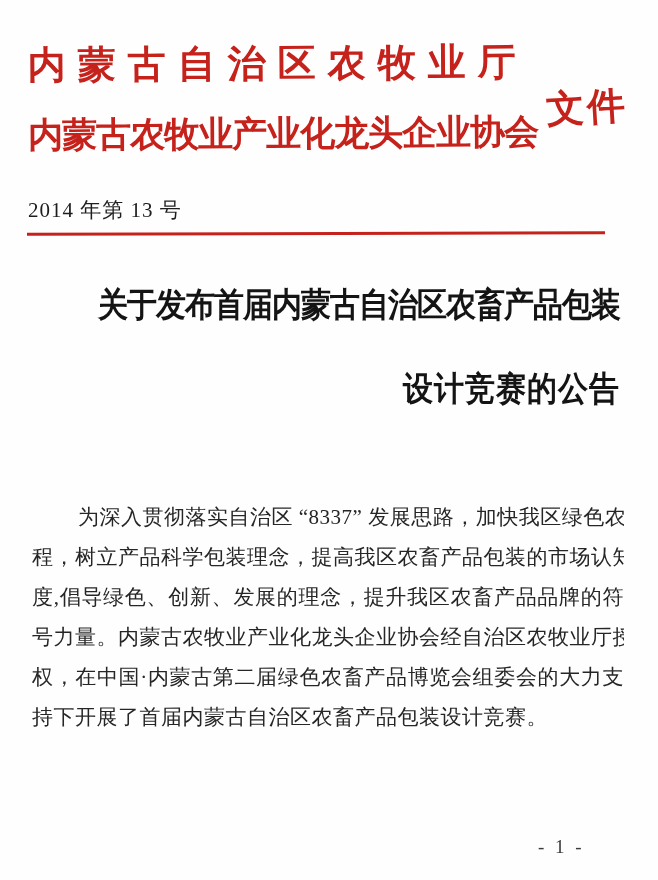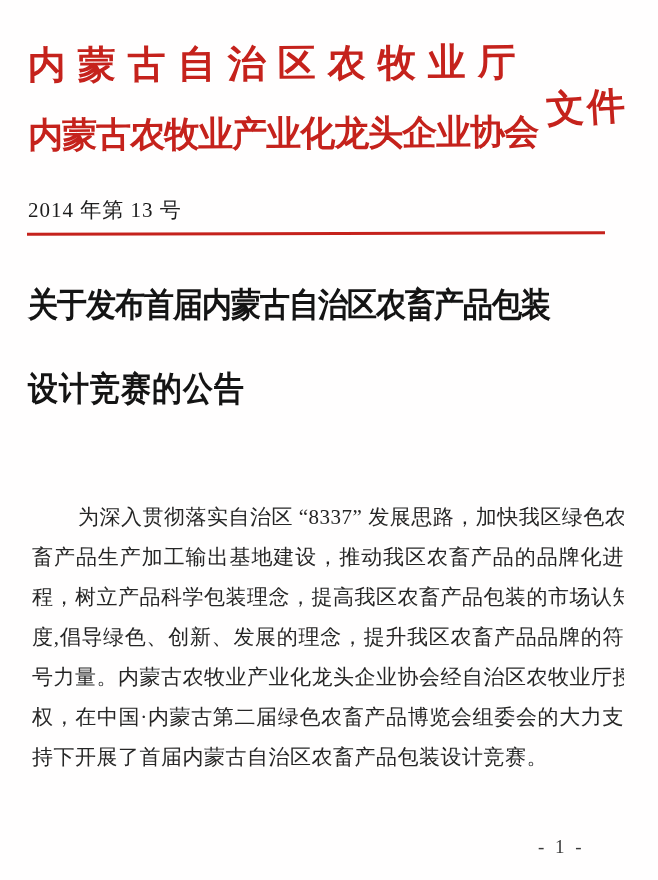--- a/index.html
+++ b/index.html
@@ -69,21 +69,21 @@
     background: #c5221c;
     transform: rotate(-0.15deg);
   }
 
   
   .doc-title {
     position: absolute;
     top: 284px;
     left: 28px;
     width: 592px;
-    text-align: left;
+    text-align: right;
     color: #141414;
     font-weight: bold;
   }
   .title-line {
     font-size: 30px;
     line-height: 38px;
     letter-spacing: -1px;
     transform: scaleY(1.12);
     transform-origin: center top;
     white-space: nowrap;
@@ -146,21 +146,20 @@
 
   <div class="red-rule"></div>
 
   <div class="doc-title">
     <div class="title-line">关于发布首届内蒙古自治区农畜产品包装</div>
     <div class="title-line second">设计竞赛的公告</div>
   </div>
 
   <div class="body-text">
     <div class="body-line first">为深入贯彻落实自治区 “8337” 发展思路，加快我区绿色农</div>
-    <div class="body-line">畜产品生产加工输出基地建设，推动我区农畜产品的品牌化进</div>
     <div class="body-line">程，树立产品科学包装理念，提高我区农畜产品包装的市场认知</div>
     <div class="body-line">度,倡导绿色、创新、发展的理念，提升我区农畜产品品牌的符</div>
     <div class="body-line">号力量。内蒙古农牧业产业化龙头企业协会经自治区农牧业厅授</div>
     <div class="body-line">权，在中国·内蒙古第二届绿色农畜产品博览会组委会的大力支</div>
     <div class="body-line last">持下开展了首届内蒙古自治区农畜产品包装设计竞赛。</div>
   </div>
 
   <div class="page-number">- 1 -</div>
 
 </div>

